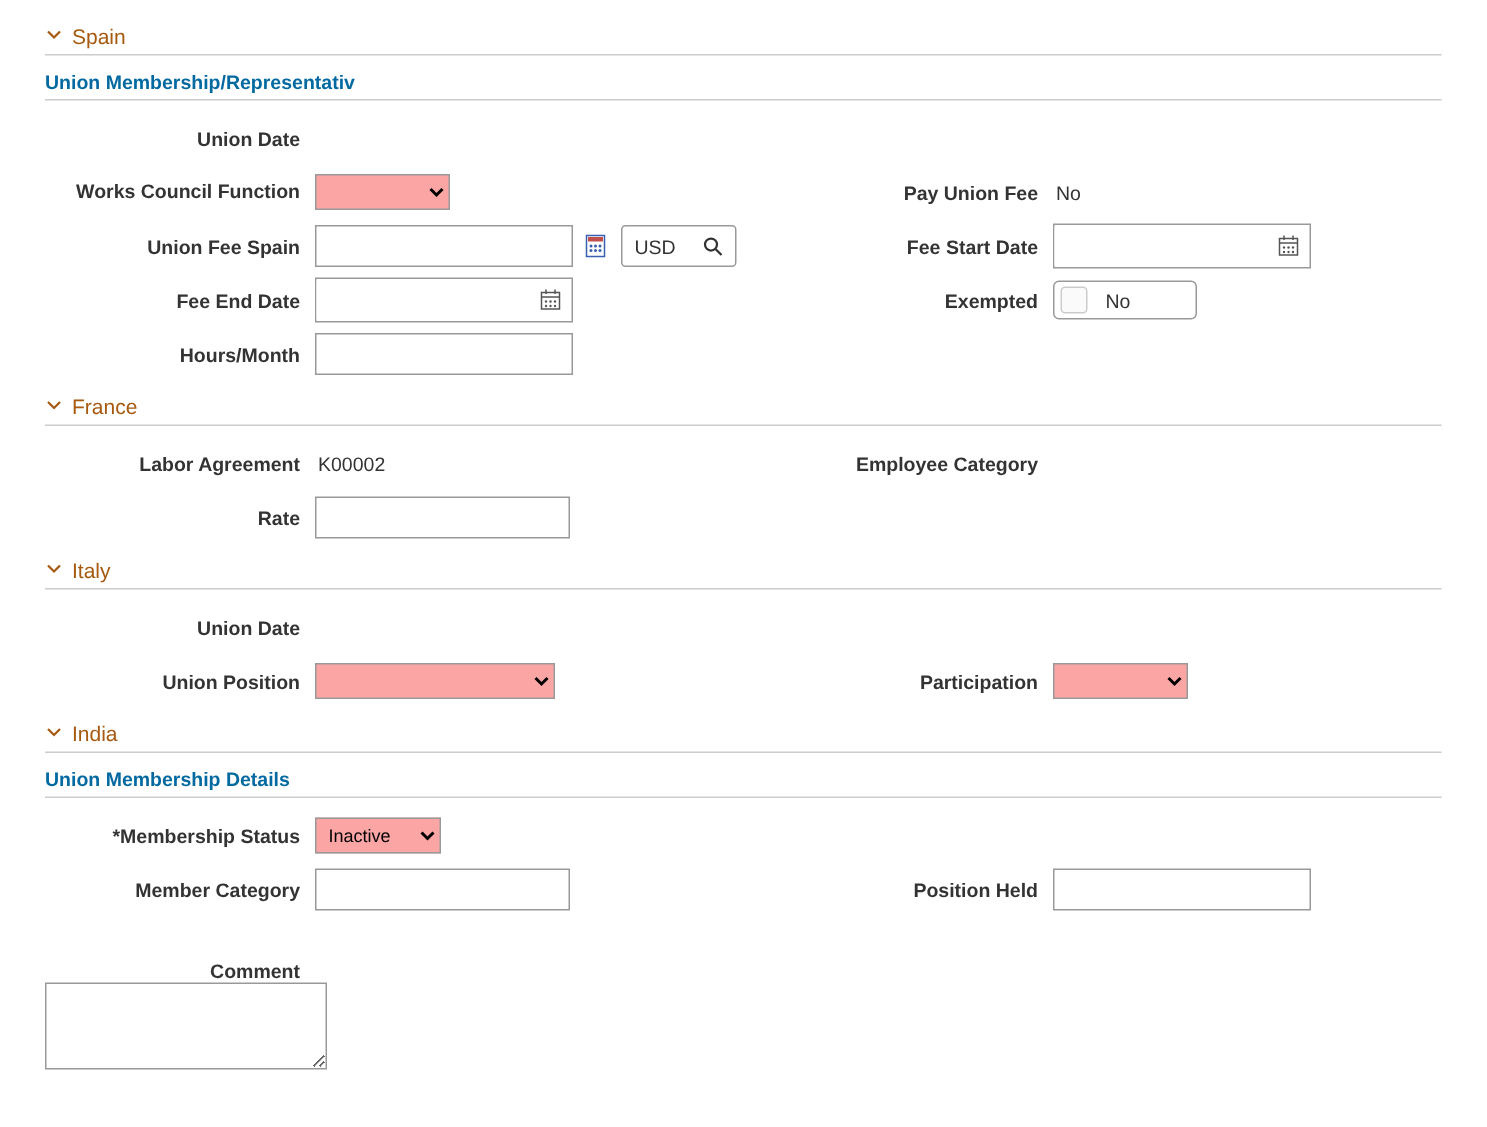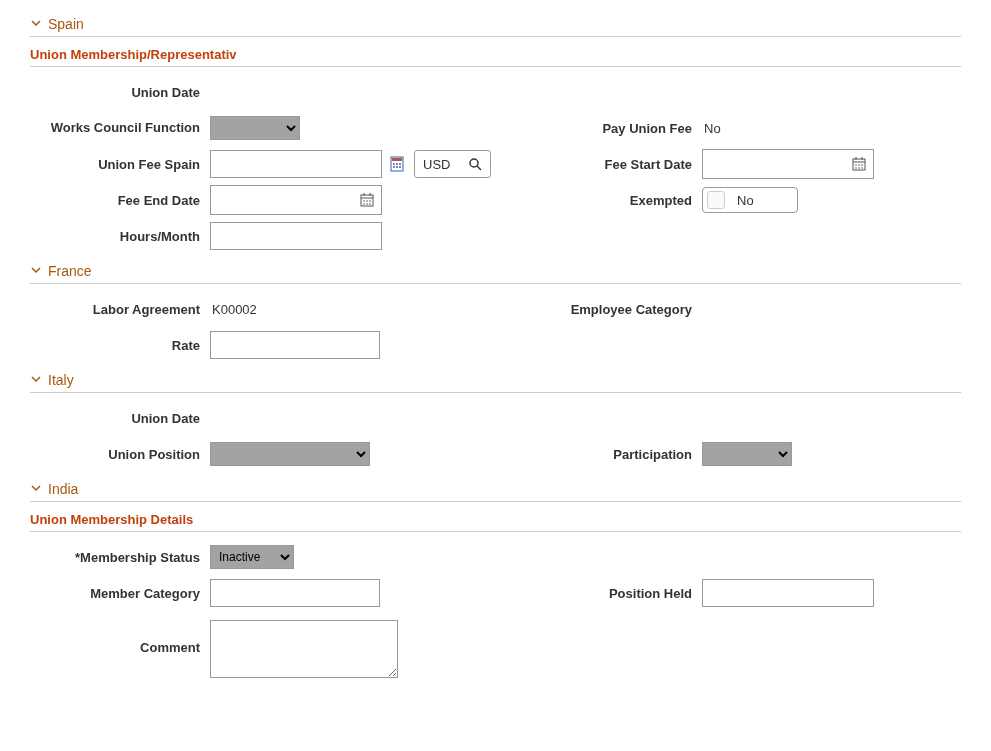--- a/index.html
+++ b/index.html
@@ -20,21 +20,21 @@
   border-bottom: 1px solid #ccc;
   display: flex;
   align-items: center;
   cursor: pointer;
 }
 .section-header .chev {
   display: inline-block;
   margin-right: 6px;
 }
 .sub-header {
-  color: #c2410c;
+  color: #0369a1;
   font-weight: bold;
   font-size: 13px;
   padding: 10px 0 4px 0;
   border-bottom: 1px solid #ccc;
 }
 .form-grid {
   display: grid;
   grid-template-columns: 480px 480px;
   gap: 6px 12px;
   padding: 10px 0 6px 0;
@@ -53,21 +53,21 @@
   font-size: 13px;
 }
 .value {
   display: flex;
   align-items: center;
   gap: 6px;
 }
 select {
   height: 24px;
   border: 1px solid #999;
-  background: #a3a3a3;
+  background: #fca5a5;
   font-size: 12px;
   padding: 2px 4px;
 }
 select.small { width: 90px; }
 select.med { width: 160px; }
 select.tiny { width: 90px; }
 input[type="text"] {
   height: 28px;
   border: 1px solid #999;
   padding: 2px 6px;
@@ -360,20 +360,20 @@
       <input type="text" class="w-std" value="" style="">
     </div>
   </div>
   <div class="form-row">
     <div class="label">Position Held</div>
     <div class="value">
       <input type="text" class="w-std2" value="" style="">
     </div>
   </div>
 
-  <div class="form-row" style="align-items:flex-start; padding-top:6px;">
+  <div class="form-row" style="align-items:flex-start; padding-top:6px;flex-direction:column;">
     <div class="label" style="padding-top:20px;">Comment</div>
     <div class="value">
       <textarea value="" style=""></textarea>
     </div>
   </div>
   <div class="form-row"></div>
 </div>
 
 </body></html>

